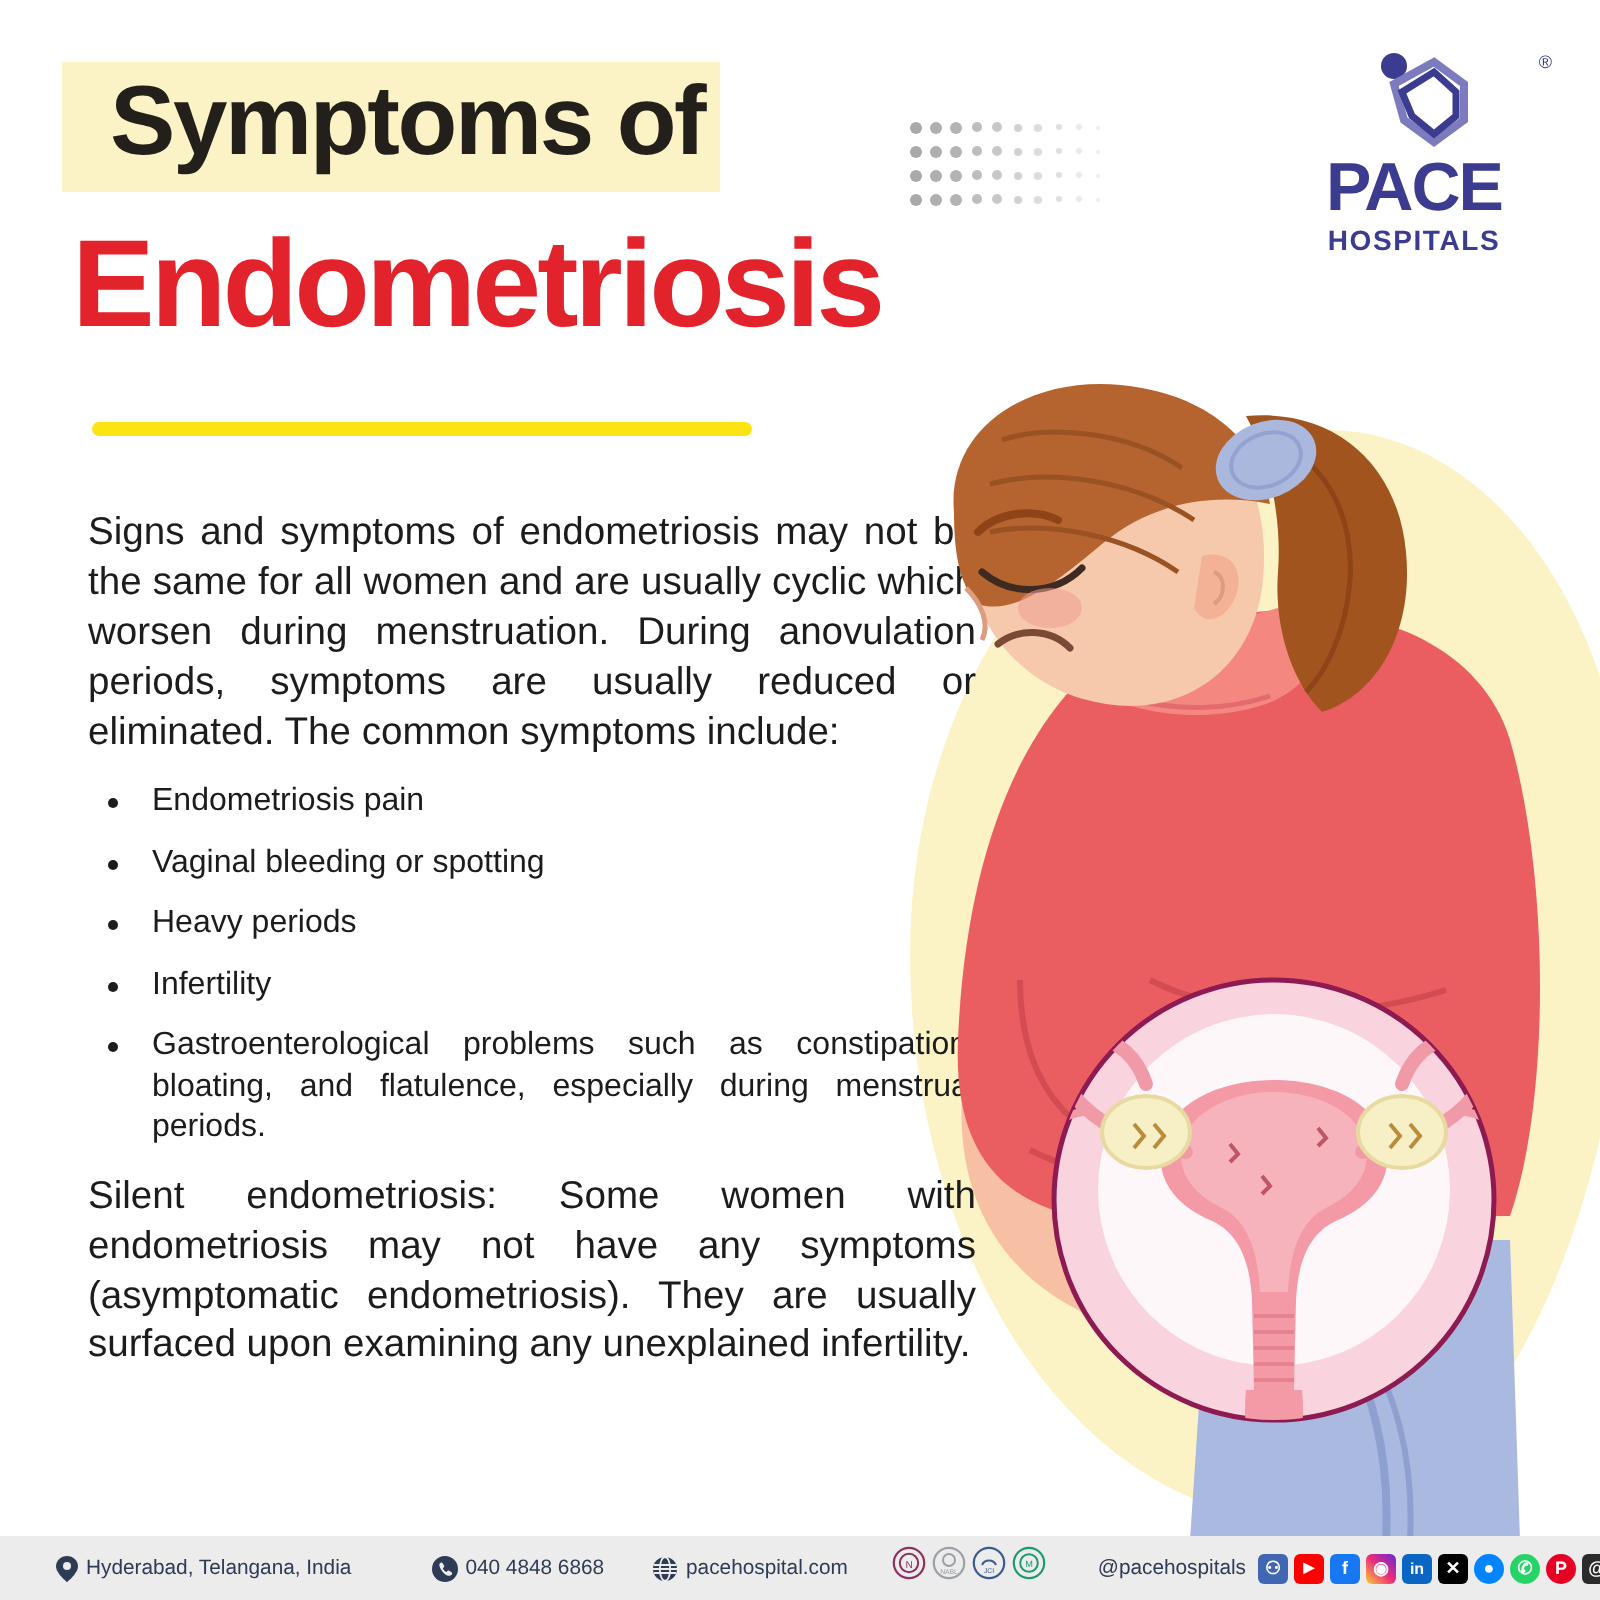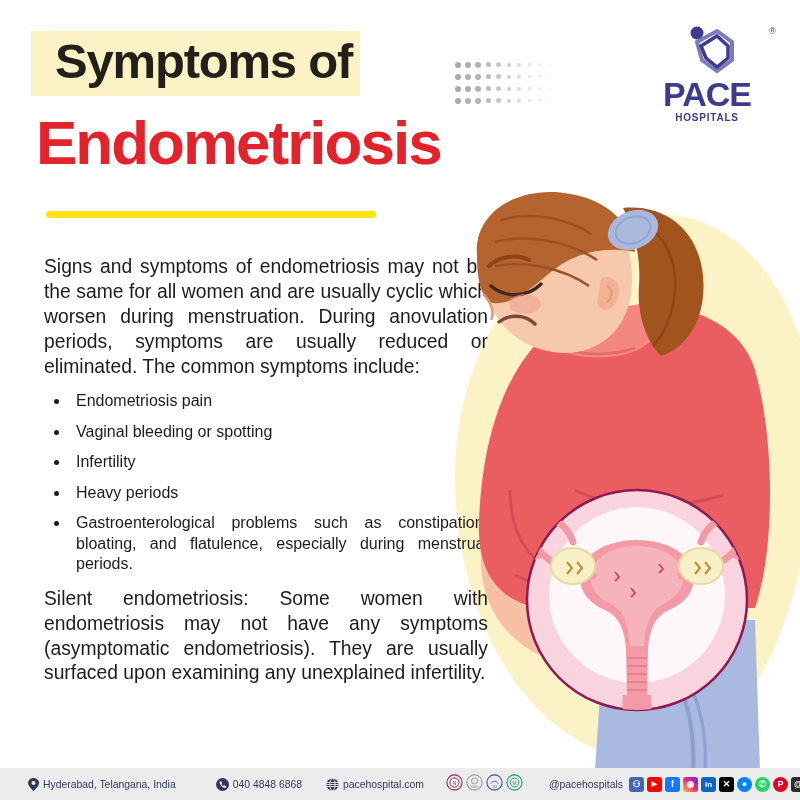--- a/index.html
+++ b/index.html
@@ -26,21 +26,21 @@
 
   
   .logo{position:absolute;right:28px;top:26px;width:130px;text-align:center;z-index:5;}
   .logo .mark{position:relative;height:52px;}
   .logo .reg{position:absolute;right:-4px;top:0;font-size:9px;color:#3b3b8f;}
   .logo .word{
     font-size:34px;font-weight:bold;letter-spacing:-1px;color:#3b3b8f;
     line-height:0.95;font-family:"Liberation Sans", sans-serif;text-align:center;
   }
   .logo .sub{
-    font-size:10px;font-weight:bold;letter-spacing:0.8px;color:#3b3b8f;
+    font-size:14px;font-weight:bold;letter-spacing:0.8px;color:#3b3b8f;
     margin-top:2px;
   }
 
   
   .title-hi{
     position:absolute;left:31px;top:31px;
     background:#fbf3c6;padding:6px 8px 10px 24px;z-index:4;
   }
   .title-hi span{
     display:block;font-size:49px;font-weight:bold;color:#231f1b;
@@ -121,22 +121,22 @@
   </div>
   <div class="title-main">Endometriosis</div>
   <div class="rule"></div>
 
   <div class="copy">
     <p class="para">Signs and symptoms of endometriosis may not be the same for all women and are usually cyclic which worsen during menstruation. During anovulation periods, symptoms are usually reduced or eliminated. The common symptoms include:</p>
 
     <ul class="bullets">
       <li><span class="bul"></span><span>Endometriosis pain</span></li>
       <li><span class="bul"></span><span>Vaginal bleeding or spotting</span></li>
+      <li><span class="bul"></span><span>Heavy periods</span></li>
       <li><span class="bul"></span><span>Infertility</span></li>
-      <li><span class="bul"></span><span>Heavy periods</span></li>
       <li><span class="bul"></span><span>Gastroenterological problems such as constipation, bloating, and flatulence, especially during menstrual periods.</span></li>
     </ul>
 
     <p class="para last">Silent endometriosis: Some women with endometriosis may not have any symptoms (asymptomatic endometriosis). They are usually surfaced upon examining any unexplained infertility.</p>
   </div>
 
   <div class="illus">
     <svg width="345" height="580" viewBox="0 0 345 580">
       <defs>
         <clipPath id="circClip">

